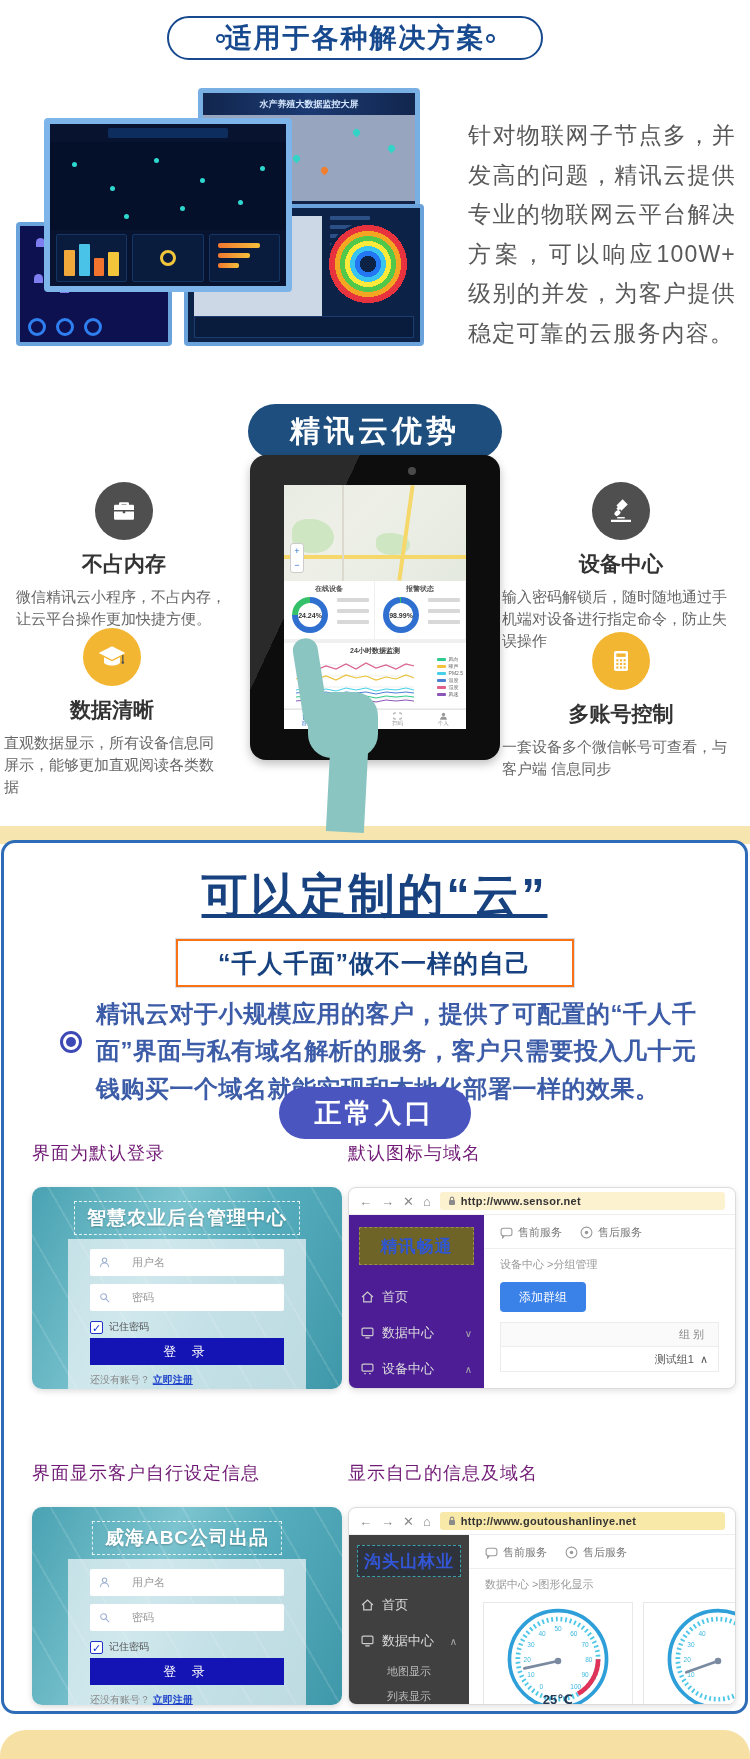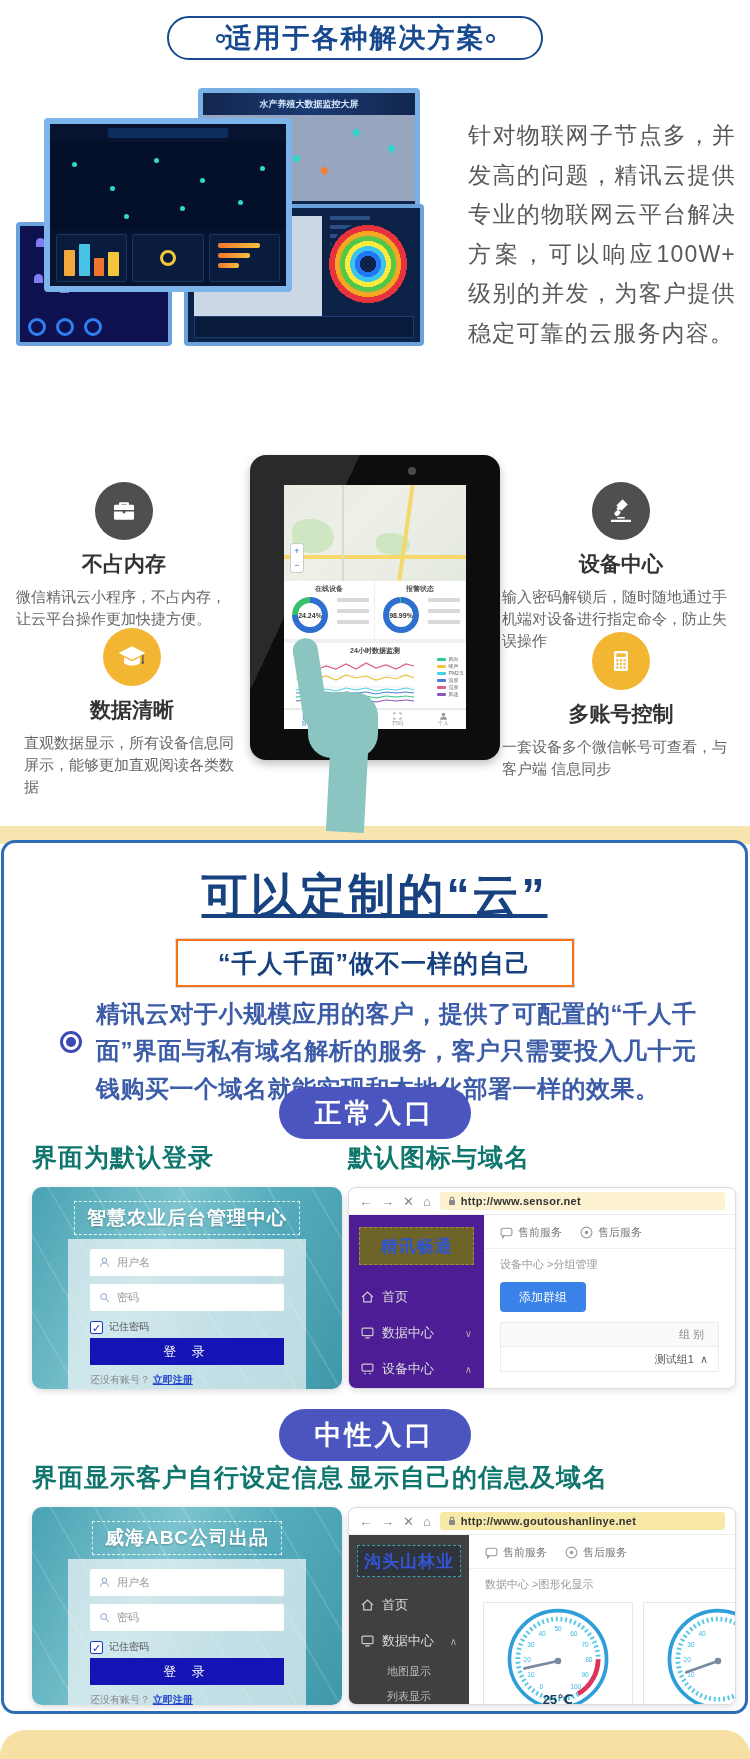--- a/index.html
+++ b/index.html
@@ -51,21 +51,21 @@
   .s1-para { position:absolute; left:468px; top:116px; width:268px; font-size:23px; line-height:1.72;
     color:#595959; letter-spacing:1.2px; text-align:justify; }
 
   
   .pill-navy { position:absolute; left:50%; transform:translateX(-50%); top:404px; background:#1e4e7d;
     color:#fff; font-size:30px; font-weight:bold; letter-spacing:4px; padding:7px 42px; border-radius:28px; }
 
   .feature { position:absolute; text-align:center; }
   .f1 { left:16px; top:482px; width:216px; }
   .f2 { left:502px; top:482px; width:238px; }
-  .f3 { left:24px; top:628px; width:216px; }
+  .f3 { left:4px; top:628px; width:216px; }
   .f4 { left:502px; top:632px; width:238px; }
   .f-icon { width:58px; height:58px; border-radius:50%; margin:0 auto 10px auto; display:flex; align-items:center; justify-content:center; }
   .f-icon.dark { background:#4f4f4f; }
   .f-icon.yellow { background:#f3b632; }
   .f-title { font-size:21px; font-weight:bold; color:#333; margin-bottom:8px; }
   .f-desc { font-size:15px; color:#666; line-height:1.45; text-align:left; }
 
   .tablet { position:absolute; left:250px; top:455px; width:250px; height:305px; background:#141414;
     border-radius:16px; z-index:20; box-shadow:0 4px 10px rgba(0,0,0,.25);
     background-image:linear-gradient(115deg,#2a2a2a 0%,#2a2a2a 28%,#0d0d0d 28%); }
@@ -116,35 +116,35 @@
     font-size:25px; font-weight:bold; color:#17427f; letter-spacing:1px; }
   .c-bullet { position:absolute; left:56px; top:188px; width:22px; height:22px; border:3px solid #3d49b5;
     border-radius:50%; display:flex; align-items:center; justify-content:center; }
   .c-bullet i { width:10px; height:10px; background:#3d49b5; border-radius:50%; }
   .c-desc { position:absolute; left:92px; top:152px; width:622px; font-size:24px; font-weight:bold;
     color:#3c5ca8; line-height:1.56; letter-spacing:0.5px; }
 
   .pill-indigo { position:absolute; left:50%; transform:translateX(-50%); background:#4a55bf; color:#fff;
     font-size:27px; font-weight:bold; letter-spacing:3px; padding:8px 36px; border-radius:28px; }
   .pill-n1 { top:244px; } .pill-n2 { top:566px; }
-  .col-head { position:absolute; font-size:25px; font-weight:bold; color:#0f766e; letter-spacing:1px; }
+  .col-head { position:absolute; font-size:18px; font-weight:normal; color:#701a75; letter-spacing:1px; }
   .ch-l1 { left:28px; top:298px; } .ch-r1 { left:344px; top:298px; }
   .ch-l2 { left:28px; top:618px; } .ch-r2 { left:344px; top:618px; }
 
   
   .shot-login { position:absolute; width:310px; height:202px; border-radius:10px; overflow:hidden;
     background:linear-gradient(115deg,#49a2b2 0%,#7cc4cf 38%,#55acbc 62%,#3f98a9 100%); box-shadow:0 2px 6px rgba(0,0,0,.15); }
   .sl-1 { left:28px; top:344px; } .sl-2 { left:28px; top:664px; height:198px; }
   .shot-login::before { content:""; position:absolute; inset:0;
     background:repeating-linear-gradient(60deg,rgba(255,255,255,.12) 0 2px,transparent 2px 38px); }
   .sl-title { position:absolute; left:50%; transform:translateX(-50%); top:14px; border:1px dashed rgba(255,255,255,.85);
     padding:3px 12px; color:#fff; font-size:19px; font-weight:bold; letter-spacing:1px; white-space:nowrap; text-shadow:0 1px 2px rgba(0,0,0,.25); }
   .sl-panel { position:absolute; left:36px; right:36px; top:52px; bottom:0; background:rgba(248,249,251,.68); }
   .sl-input { position:absolute; left:22px; right:22px; height:27px; background:#fff; border-radius:2px;
-    display:flex; align-items:center; gap:7px; padding:0 9px; }
+    display:flex; align-items:center; gap:22px; padding:0 9px; }
   .sl-u { top:10px; } .sl-p { top:45px; }
   .sl-ph { font-size:11px; color:#999; }
   .sl-check { position:absolute; left:22px; top:81px; display:flex; align-items:center; gap:6px; }
   .sl-box { width:13px; height:13px; background:#fff; border:1px solid #2233cc; border-radius:2px;
     color:#1a2fd0; font-size:11px; line-height:12px; text-align:center; font-weight:bold; }
   .sl-check-label { font-size:10px; color:#555; }
   .sl-btn { position:absolute; left:22px; right:22px; top:99px; height:27px; background:#1414b4; color:#fff;
     font-size:13px; letter-spacing:6px; display:flex; align-items:center; justify-content:center; }
   .sl-foot { position:absolute; left:22px; top:134px; font-size:10px; color:#888; }
   .sl-foot a { color:#2244cc; font-weight:bold; text-decoration:underline; cursor:pointer; }
@@ -273,20 +273,23 @@
               <i style="width:60%;"></i>
               <i style="width:40%;"></i>
             </div>
           </div>
       </div>
     </div>
   </div>
 
   <p class="s1-para">针对物联网子节点多，并发高的问题，精讯云提供专业的物联网云平台解决方案，可以响应100W+ 级别的并发，为客户提供稳定可靠的云服务内容。</p>
 
+  <div class="pill-navy">
+    <span>精讯云优势</span>
+  </div>
 
   <div class="feature f1">
     <div class="f-icon dark">
       <svg width="30" height="30" viewBox="0 0 24 24">
           <path fill="#fff" d="M9 5h6a1 1 0 0 1 1 1v1h3a1 1 0 0 1 1 1v3.2H4V8a1 1 0 0 1 1-1h3V6a1 1 0 0 1 1-1zm1 2h4V6.6h-4V7zM4 12.4h7v1.4h2v-1.4h7V18a1 1 0 0 1-1 1H5a1 1 0 0 1-1-1v-5.6z"></path>
         </svg>
     </div>
     <div class="f-title">不占内存</div>
     <div class="f-desc">微信精讯云小程序，不占内存，让云平台操作更加快捷方便。</div>
   </div>
@@ -557,21 +560,20 @@
             <div class="sb-th">组 别</div>
             <div class="sb-tr">
               <span>测试组1</span>
               <span class="chev">∧</span>
             </div>
           </div>
         </div>
       </div>
     </div>
 
-    <div class="pill-indigo pill-n2">中性入口</div>
     <div class="col-head ch-l2">界面显示客户自行设定信息</div>
     <div class="col-head ch-r2">显示自己的信息及域名</div>
 
     <div class="shot-login sl-2">
       <div class="sl-title">威海ABC公司出品</div>
       <div class="sl-panel">
         <div class="sl-input sl-u">
           <svg width="11" height="11" viewBox="0 0 12 12">
               <circle cx="6" cy="3.6" r="2.4" fill="none" stroke="#9bb0d0" stroke-width="1.1"></circle>
               <path d="M1.5 11a4.5 4.5 0 0 1 9 0" fill="none" stroke="#9bb0d0" stroke-width="1.1"></path>

